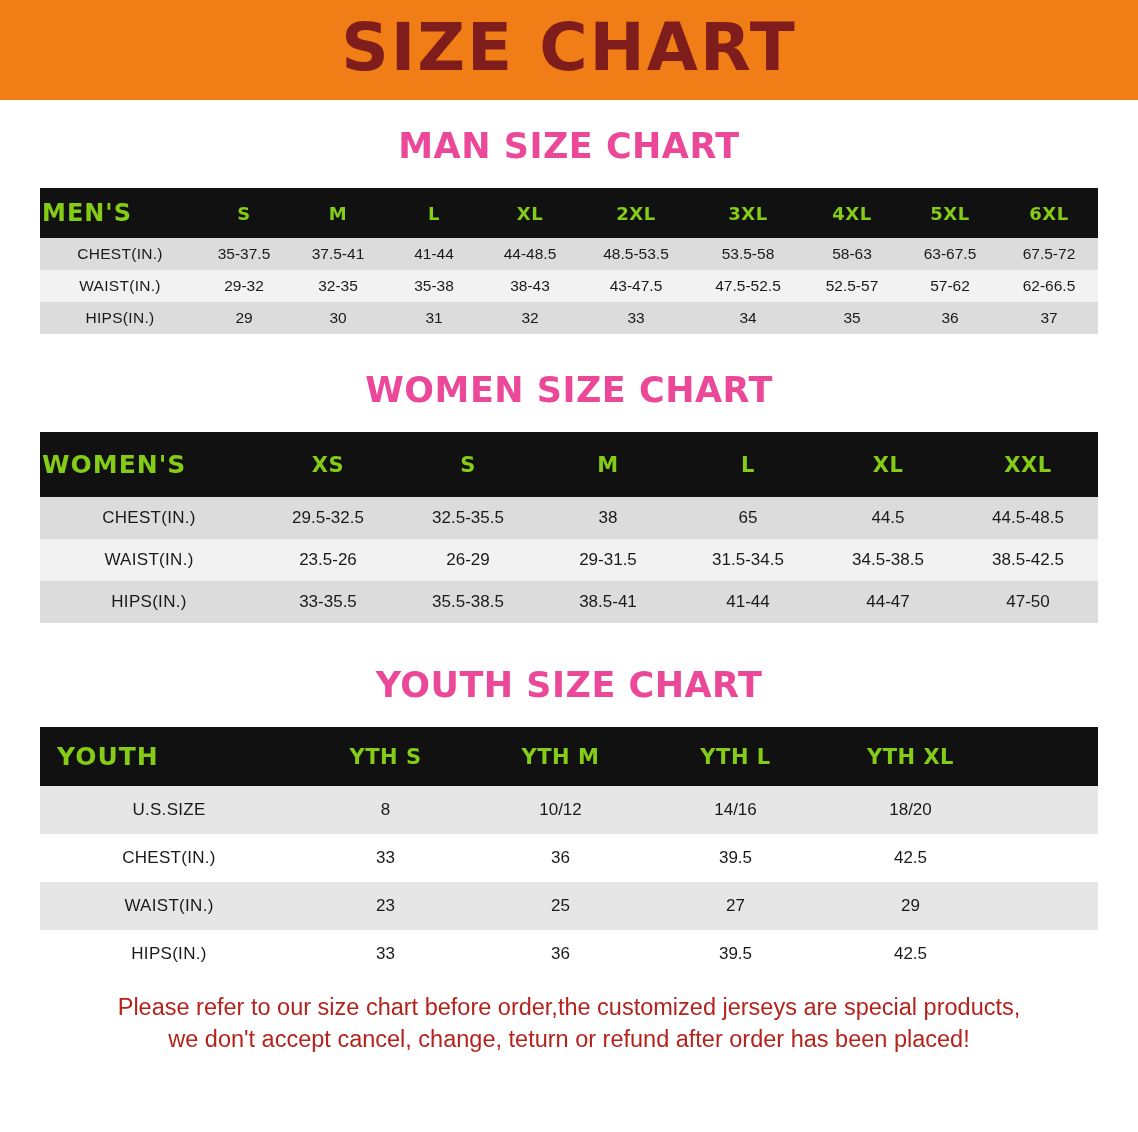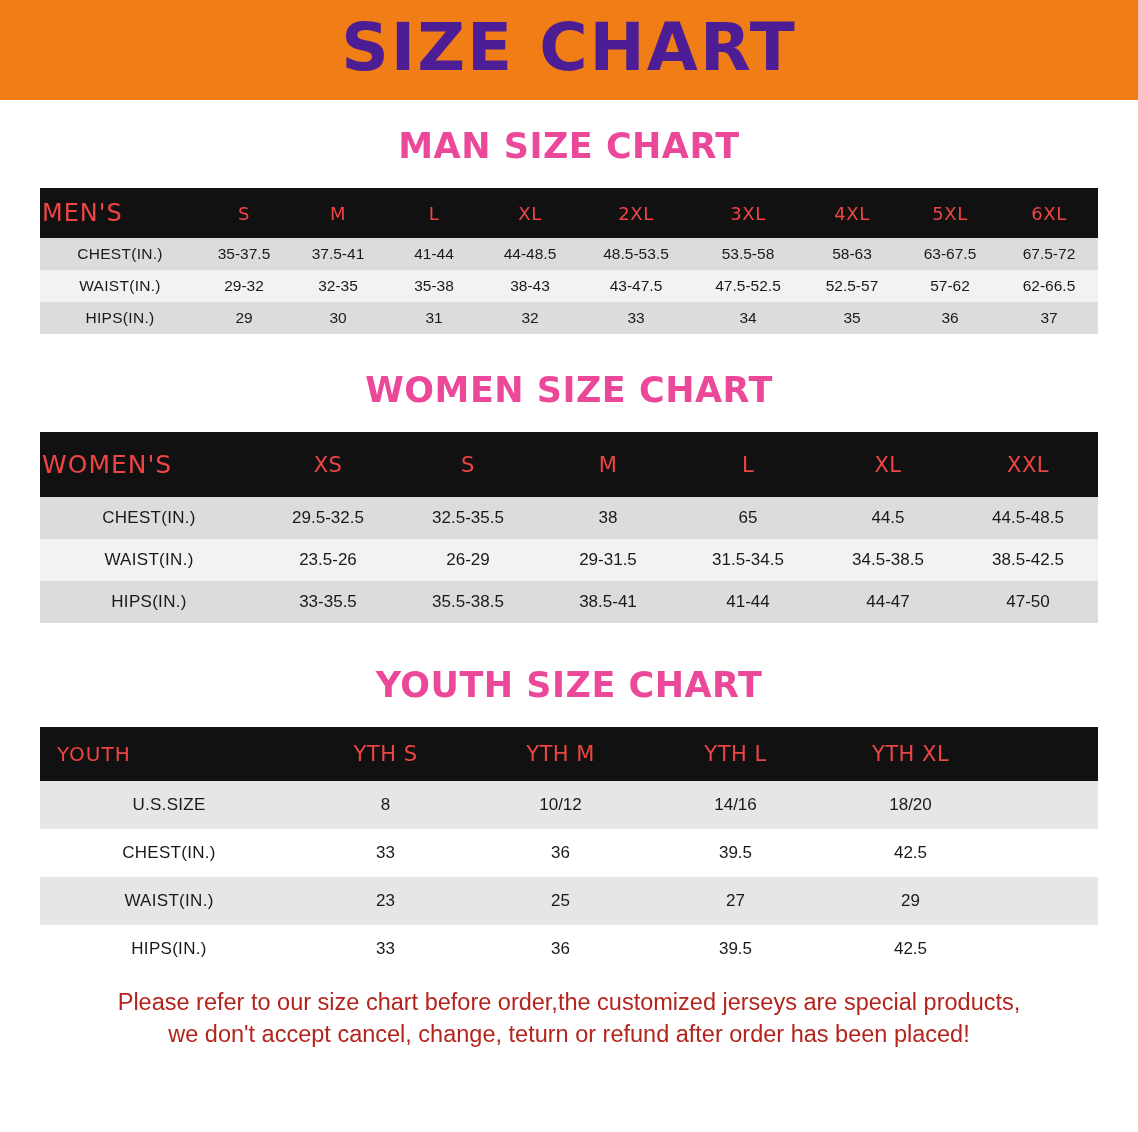--- a/index.html
+++ b/index.html
@@ -24,21 +24,21 @@
     background: #f07d15;
     display: flex;
     align-items: center;
     justify-content: center;
   }
   .banner-title {
     font-family: "DejaVu Sans", sans-serif;
     font-weight: 700;
     font-size: 66px;
     letter-spacing: 2px;
-    color: #4c1d95;
+    color: #7f1d1d;
     line-height: 1;
     margin-top: -4px;
   }
 
   
   .section-heading {
     text-align: center;
     font-family: "DejaVu Sans", sans-serif;
     font-weight: 700;
     font-size: 35px;
@@ -53,23 +53,23 @@
   .tbl-wrap {
     margin: 0 40px;
   }
   table {
     width: 1058px;
     border-collapse: collapse;
     table-layout: fixed;
   }
   thead th {
     background: #111111;
-    color: #ef4444;
+    color: #84cc16;
     font-family: "DejaVu Sans", sans-serif;
-    font-weight: 400;
+    font-weight: 700;
     text-align: center;
     font-size: 19px;
     padding: 10px 2px;
     letter-spacing: 0.5px;
   }
   thead th.first-col {
     text-align: left;
     padding-left: 16px;
     font-size: 23px;
     letter-spacing: 1px;
@@ -94,21 +94,21 @@
   #men-table thead th { font-size: 18px; padding: 11px 2px; }
   #men-table thead th.first-col { font-size: 24px; }
   #men-table tbody td { font-size: 15.5px; padding: 7px 1px; }
   #men-table tbody td.first-col { font-size: 15.5px; }
 
   #women-table thead th { font-size: 21px; padding: 18px 2px; }
   #women-table thead th.first-col { font-size: 25px; }
   #women-table tbody td { font-size: 17px; padding: 11px 2px; }
 
   #youth-table thead th { font-size: 21px; padding: 15px 2px; }
-  #youth-table thead th.first-col { font-size: 20px; padding-left: 17px; }
+  #youth-table thead th.first-col { font-size: 25px; padding-left: 17px; }
   #youth-table tbody td { font-size: 17px; padding: 14px 0; }
   #youth-table tbody tr.alt-dark td { background: #e6e6e6; }
   #youth-table tbody tr.alt-light td { background: #ffffff; }
 
   
   .note {
     margin: 14px 36px 17px 36px;
     color: #b4231c;
     font-size: 23.5px;
     line-height: 1.35;

